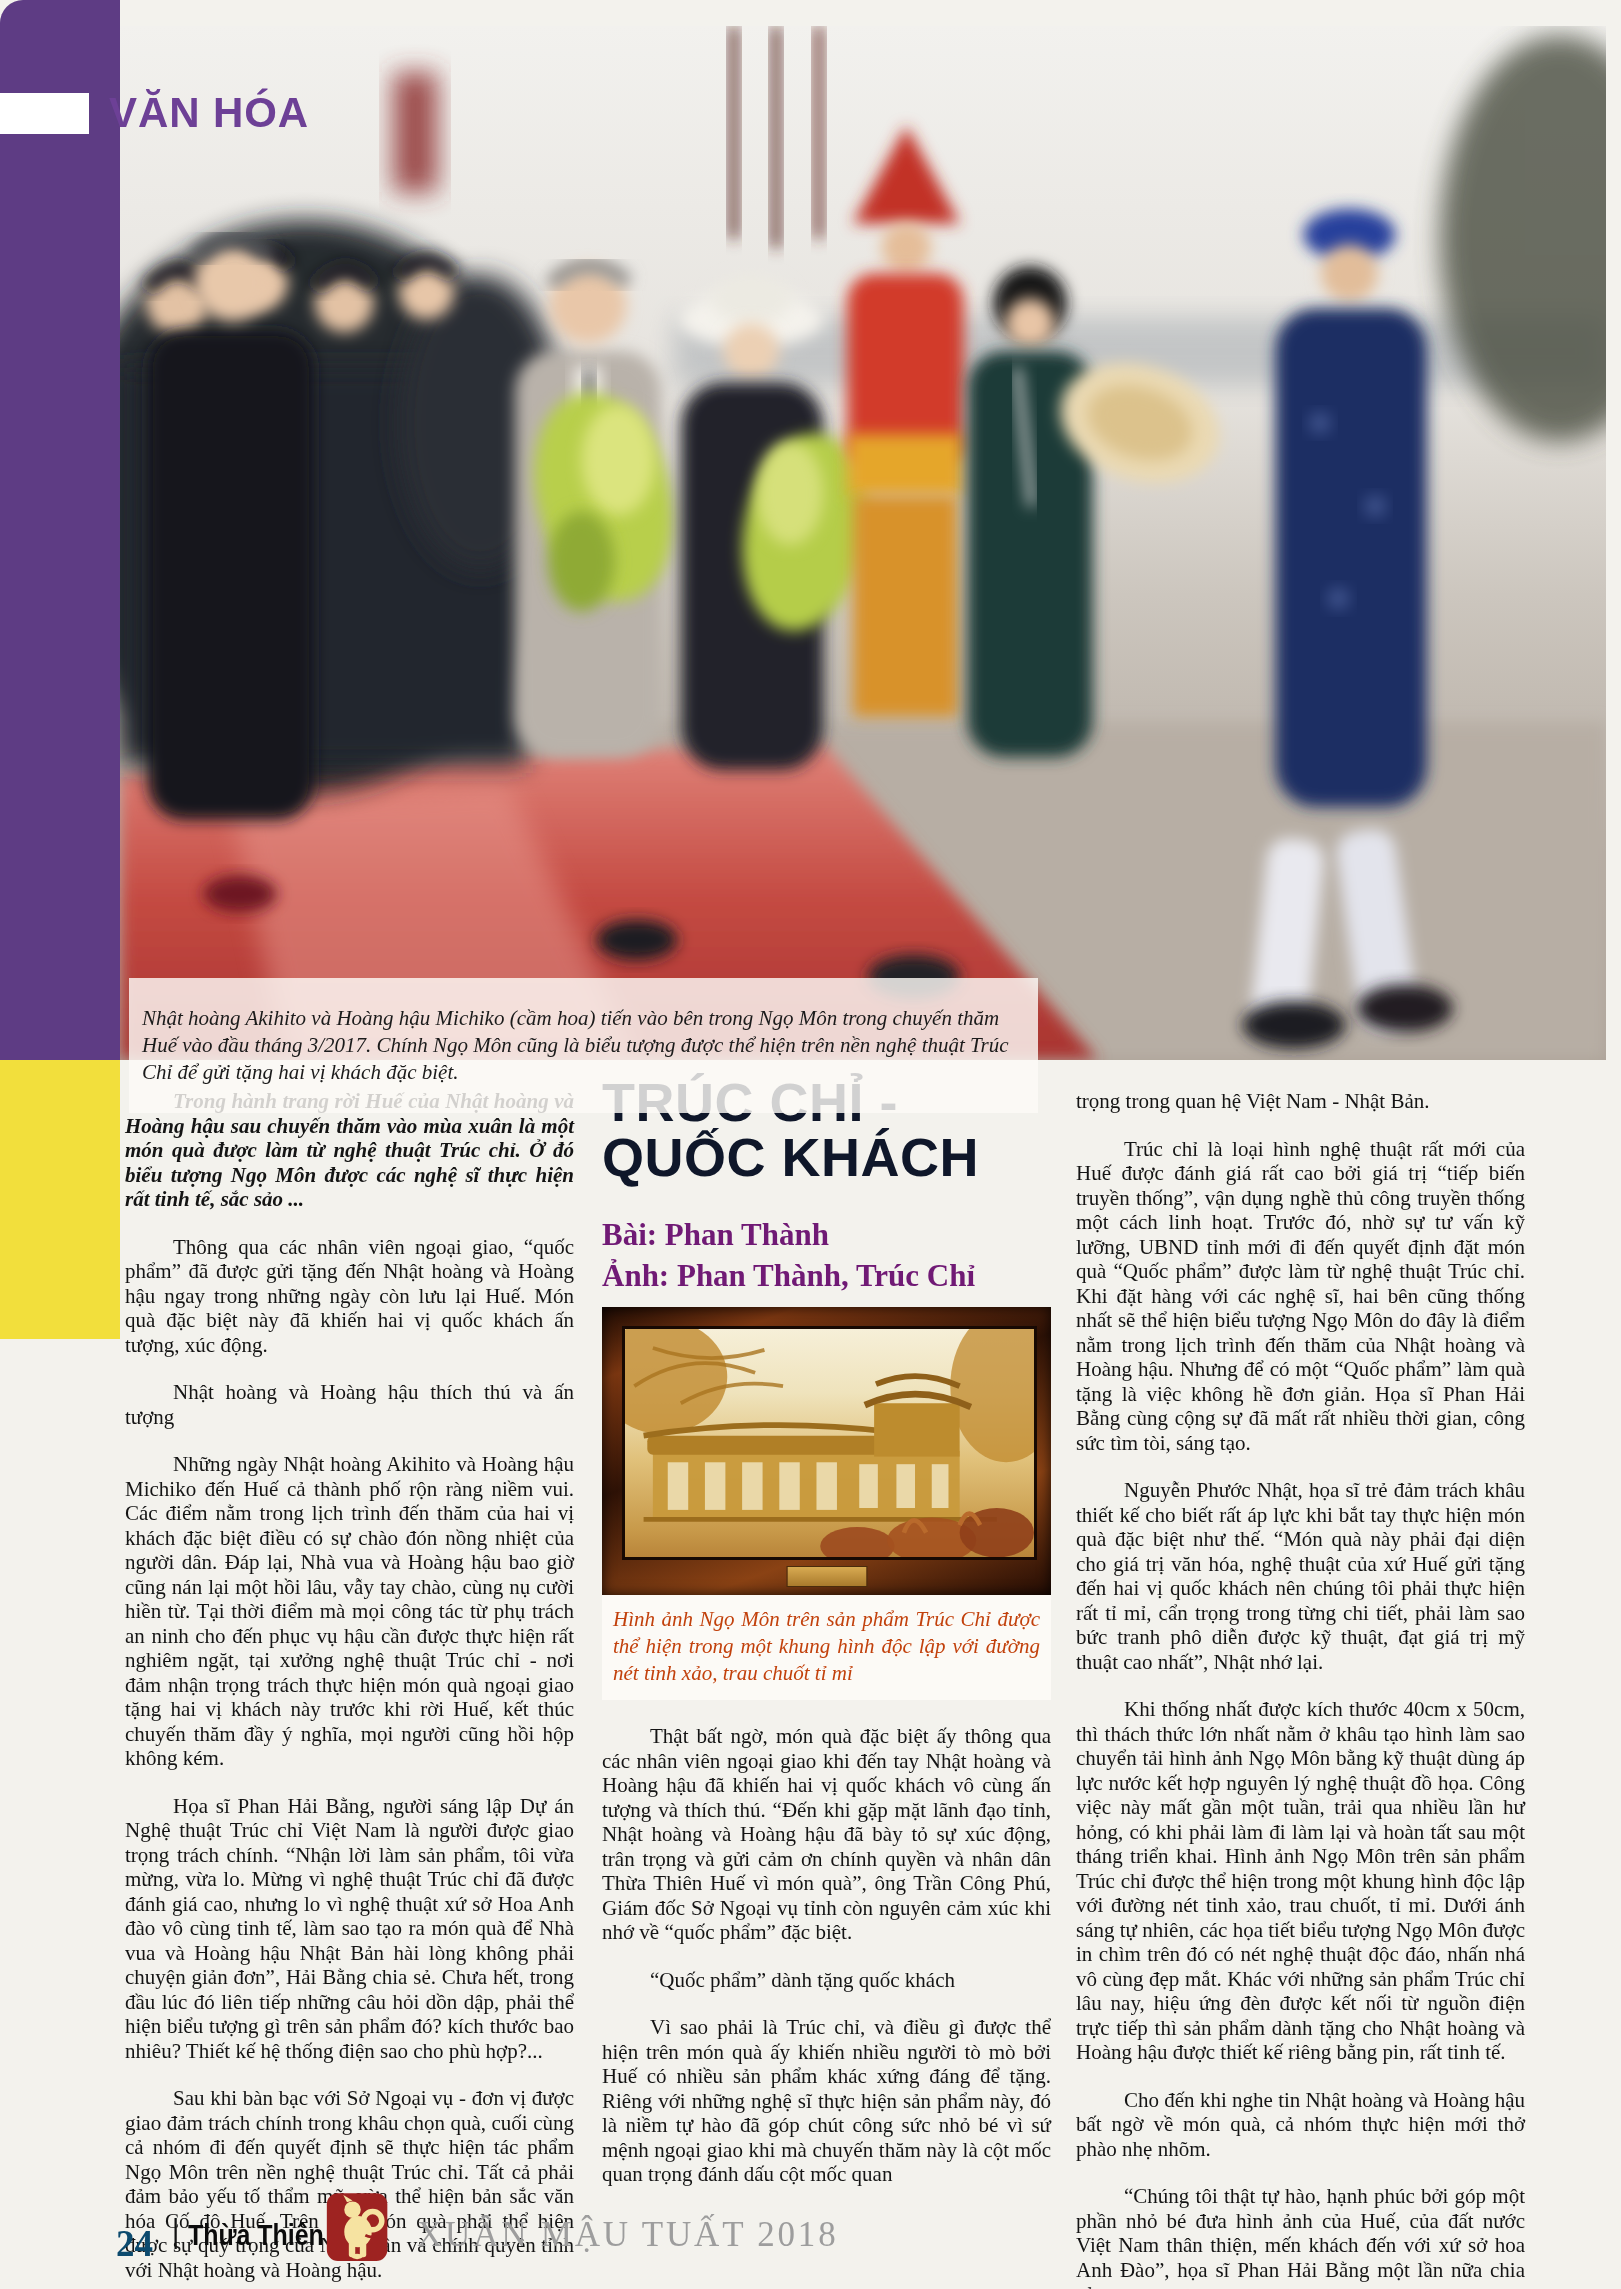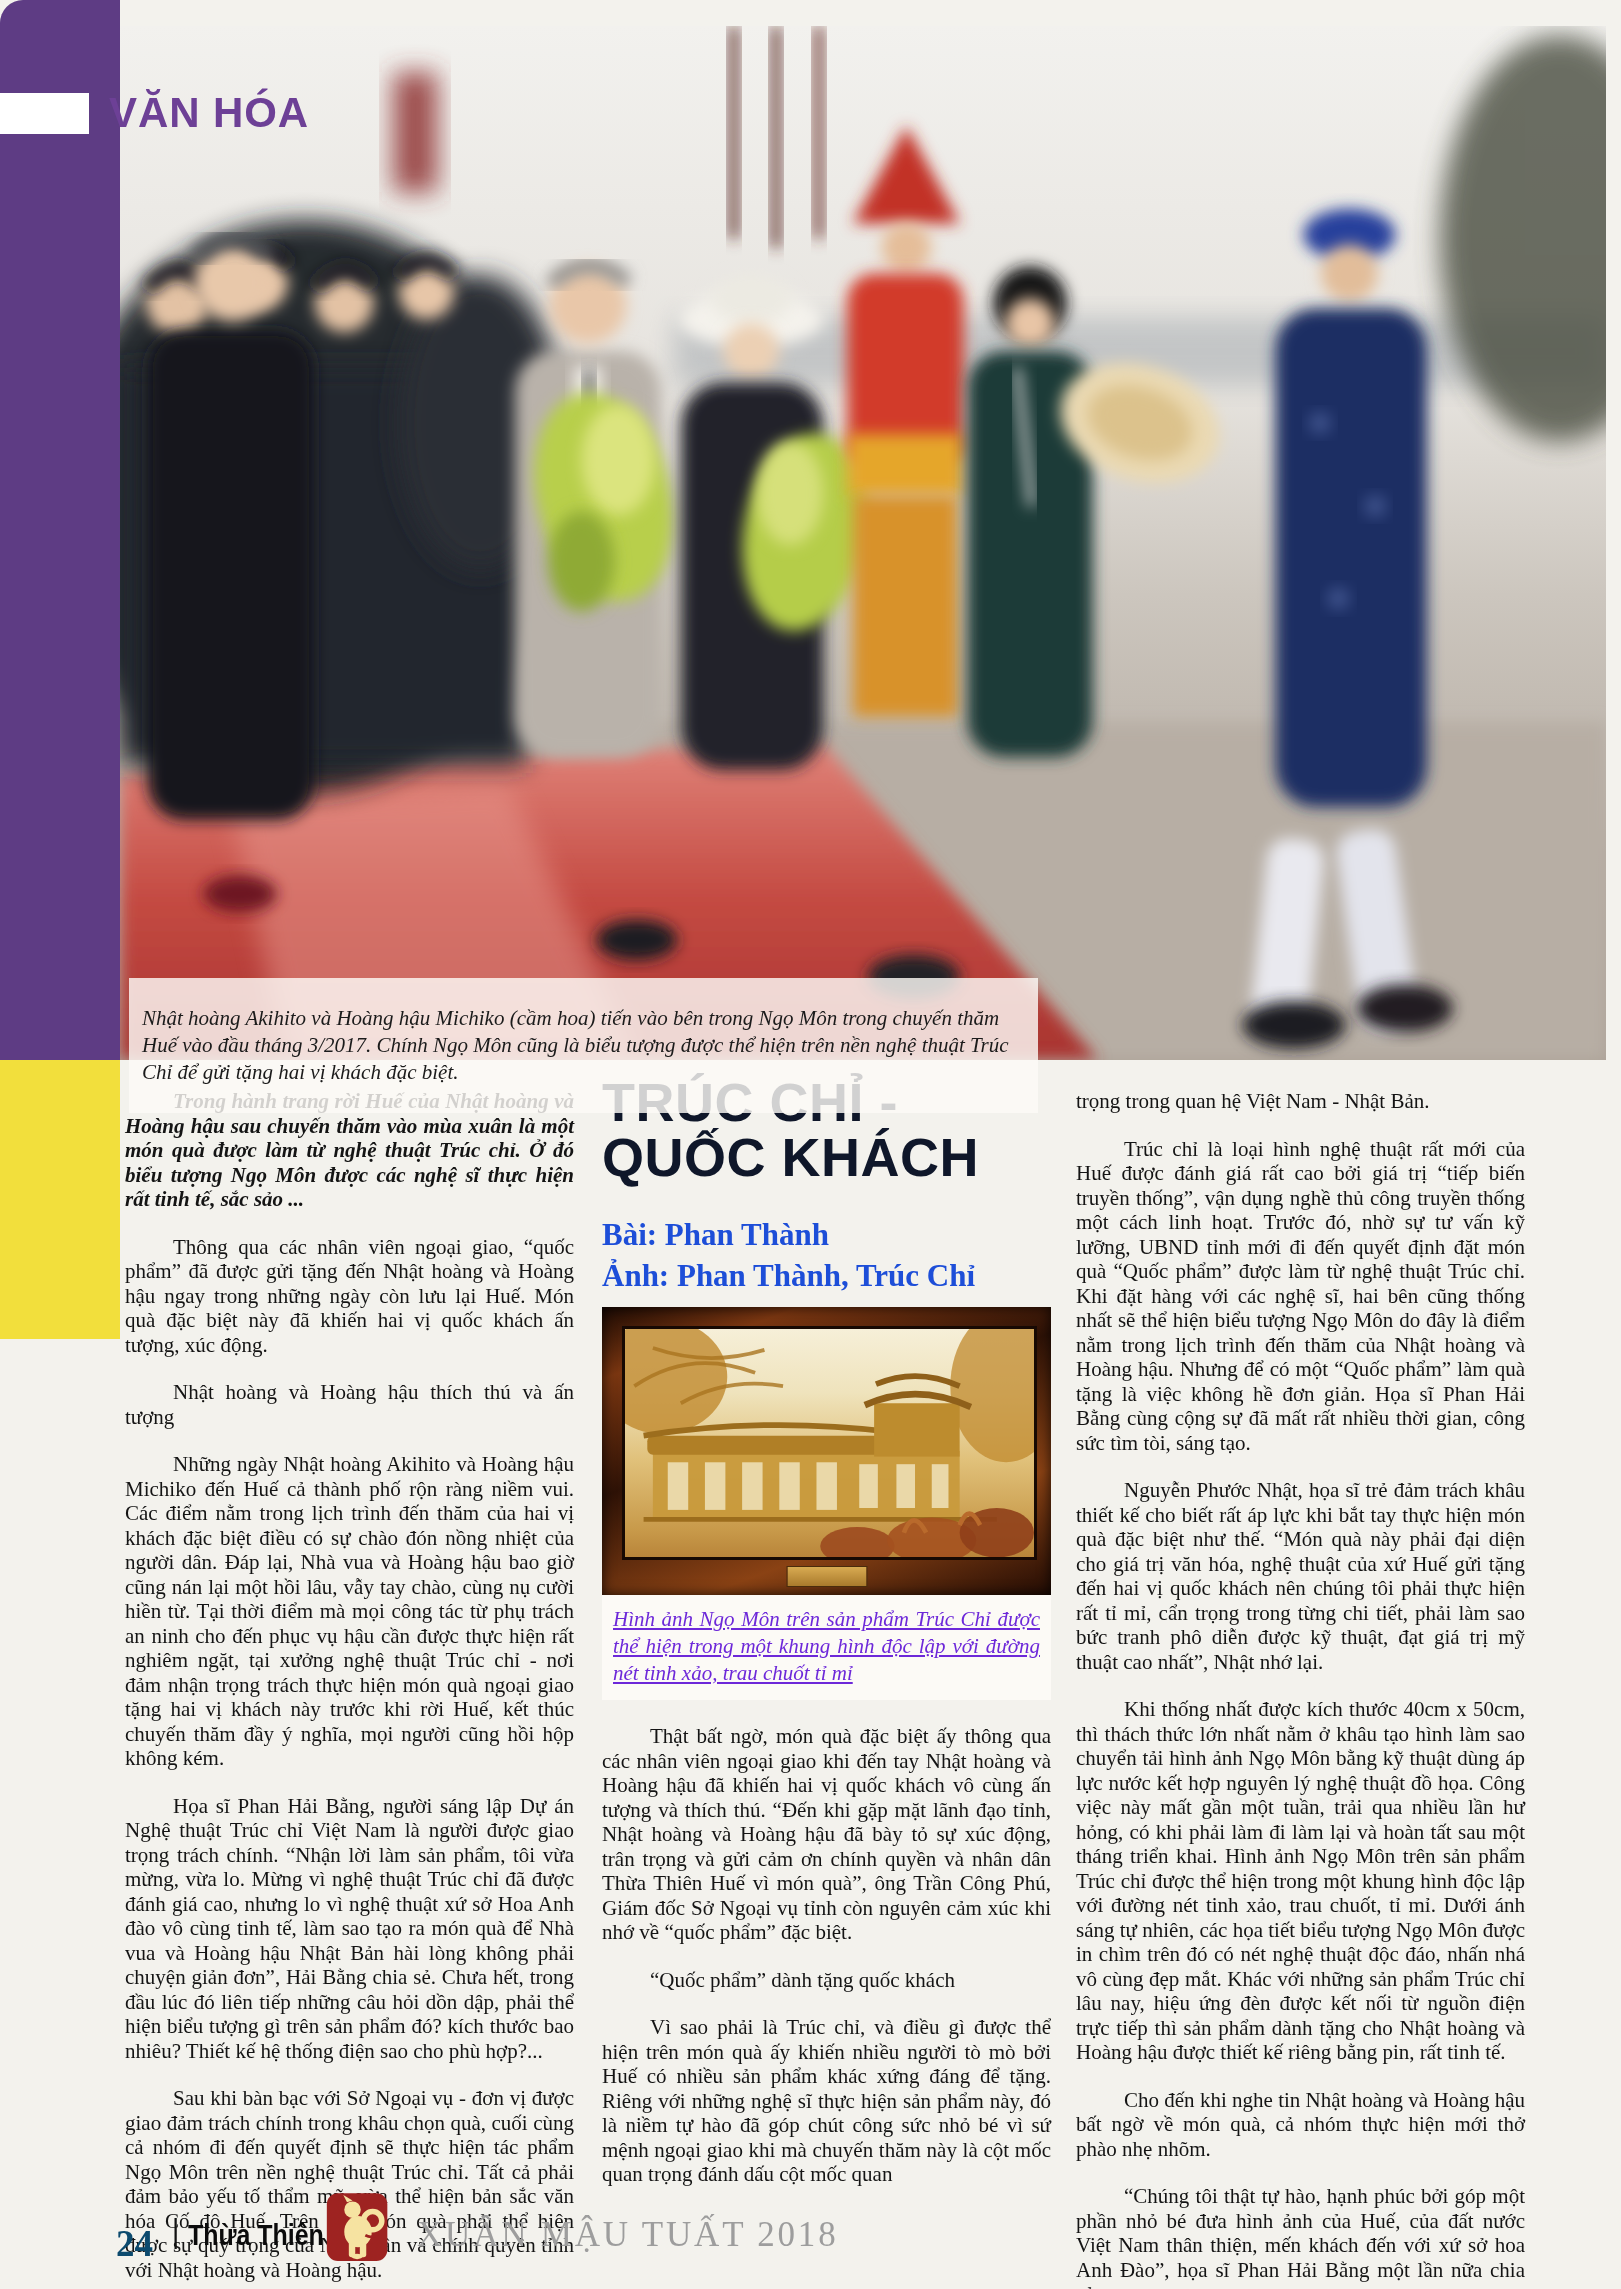--- a/index.html
+++ b/index.html
@@ -28,34 +28,34 @@
   .col p{margin:0 0 23px 0;text-indent:48px;}
   .col p.noindent{text-indent:0;}
   .col p.lead{font-weight:bold;font-style:italic;}
   .col p.subhead{font-weight:normal;margin-bottom:23px;}
   .col1{left:125px;}
   .col2{left:602px;top:1075px;}
   .col3{left:1076px;}
 
   .headline{font-family:"Liberation Sans","DejaVu Sans",sans-serif;font-weight:bold;
     font-size:54px;line-height:55px;color:#0f172a;letter-spacing:0.5px;margin-bottom:29px;}
-  .byline{font-weight:bold;font-size:31px;line-height:41px;color:#1d4ed8;margin-bottom:11px;}
+  .byline{font-weight:bold;font-size:31px;line-height:41px;color:#701a75;margin-bottom:11px;}
 
   
   .frame{position:relative;width:449px;height:288px;box-sizing:border-box;
     padding:18.5px 20px 41px 20px;
     background:linear-gradient(160deg,#1c0a03 0%,#7a3611 16%,#2e1206 42%,#8a4214 72%,#230c04 100%);
     box-shadow:inset 0 0 13px rgba(0,0,0,0.8);}
   .frame-inner{position:relative;width:100%;height:100%;border:3.7px solid #170903;overflow:hidden;
     background:linear-gradient(180deg,#f6efd8 0%,#efe3bc 28%,#e0c079 58%,#c89a4a 88%,#b9853a 100%);}
   .frame-inner svg{display:block;width:100%;height:100%;}
   .plaque{position:absolute;left:50%;bottom:8.3px;transform:translateX(-50%);
     width:79px;height:18.5px;background:linear-gradient(#d8ab52,#a97a2c);border:0.9px solid #4a2c0c;}
   .art-caption{width:449px;box-sizing:border-box;background:#fcfaf6;padding:11px 11px 13px 11px;
-    font-style:italic;font-size:21px;line-height:27px;color:#6d28d9;margin-bottom:24px;text-decoration:underline;}
+    font-style:italic;font-size:21px;line-height:27px;color:#c2410c;margin-bottom:24px;}
 
   
   .footer{position:absolute;left:0;top:2204px;width:1622px;height:65px;}
   .page-number{position:absolute;left:116px;top:18px;font-weight:bold;font-size:37px;color:#0c4a6e;}
   .footer-sep{position:absolute;left:172px;top:9.2px;font-size:33px;font-weight:bold;color:#111;}
   .magazine-name{position:absolute;left:188px;top:14.8px;
     font-family:"Liberation Sans","DejaVu Sans",sans-serif;font-weight:bold;font-size:29px;
     transform:scaleX(0.86);transform-origin:left;color:#0b0b0b;}
   .dog-stamp{position:absolute;left:325px;top:-13px;width:66px;height:74px;}
   .issue-name{position:absolute;left:417px;top:11px;font-size:35px;letter-spacing:2.8px;color:#9d9d9d;}

